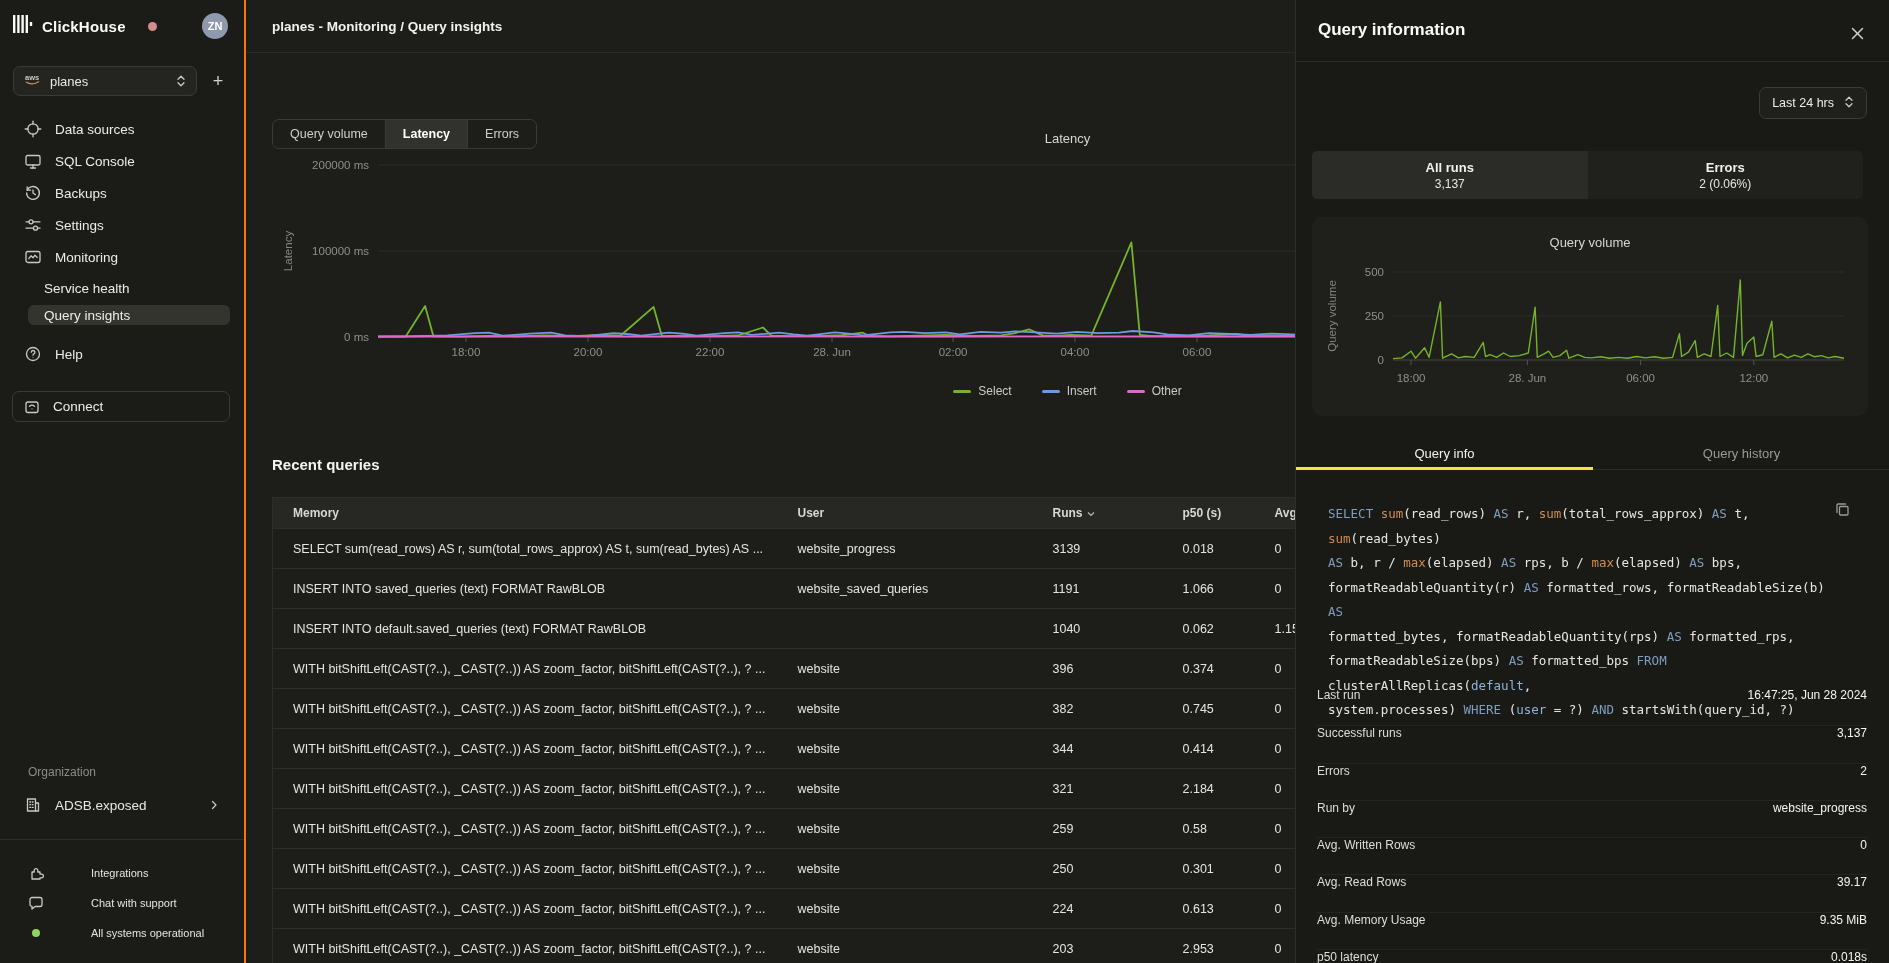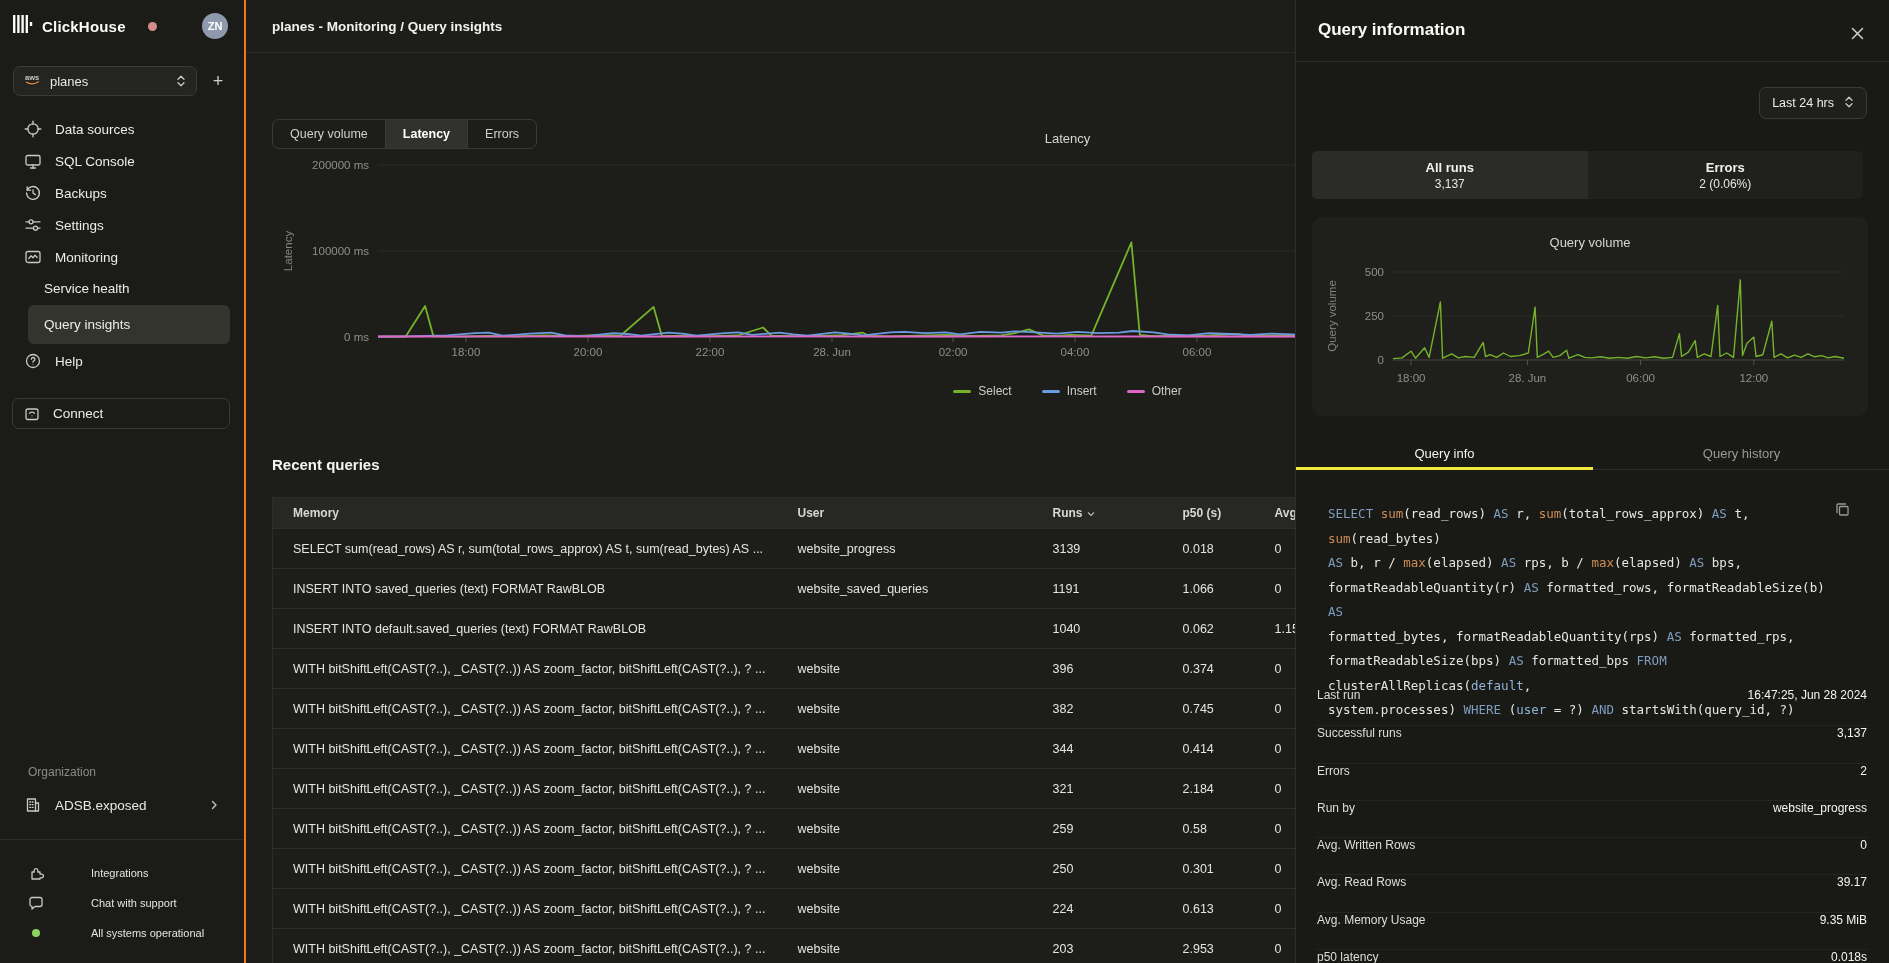--- a/index.html
+++ b/index.html
@@ -15,21 +15,21 @@
   .avatar { margin-left:auto; width:26px; height:26px; border-radius:50%; background:#8f99ad; color:#fff; font-size:11px; font-weight:bold; display:flex; align-items:center; justify-content:center; cursor:pointer; }
   .svc-row { display:flex; align-items:center; margin:14px 14px 0 13px; }
   .svc-select { display:flex; align-items:center; width:184px; height:30px; background:#242420; border:1px solid #3a3a36; border-radius:7px; padding:0 10px; color:#e8e8e5; font-size:13px; cursor:pointer; }
   .svc-select .svc-name { margin-left:9px; }
   .svc-select .updown { margin-left:auto; display:flex; }
   .add-btn { margin-left:auto; background:none; border:none; color:#d0d0cb; font-size:18px; line-height:1; cursor:pointer; width:24px; }
   .nav { margin-top:17px; }
   .nav-item { display:flex; align-items:center; height:32px; padding:0 14px 0 24px; font-size:13.5px; color:#ecece9; cursor:pointer; }
   .nav-item .nav-icon { width:18px; height:18px; margin-right:13px; display:flex; align-items:center; justify-content:center; }
   .nav-sub { display:flex; align-items:center; height:31px; margin:0 14px 0 28px; padding-left:16px; font-size:13.5px; color:#ecece9; border-radius:6px; cursor:pointer; }
-  .nav-sub.active { background:#34342f; height:39px; margin-top:1px; margin-bottom:1px; }
+  .nav-sub.active { background:#34342f; height:20px; margin-top:1px; margin-bottom:13px; }
   .connect-btn { display:flex; align-items:center; height:31px; margin:21px 16px 0 12px; border:1px solid #3a3a36; border-radius:7px; padding:0 10px 0 10px; font-size:13.5px; color:#ecece9; background:none; cursor:pointer; width:218px; }
   .connect-btn .nav-icon { width:18px; height:18px; margin-right:12px; display:flex; align-items:center; justify-content:center; }
   .sidebar-bottom { position:absolute; bottom:0; left:0; right:0; height:201px; }
   .org-label { height:20px; padding-left:28px; font-size:12px; color:#8c8c87; display:flex; align-items:center; }
   .org-item { display:flex; align-items:center; height:34px; margin-top:6px; padding:0 24px; font-size:13.5px; cursor:pointer; }
   .org-item .nav-icon { width:18px; height:18px; margin-right:13px; display:flex; align-items:center; justify-content:center; }
   .org-item .chev { margin-left:auto; display:flex; }
   .side-divider { border:none; border-top:1px solid #2d2d29; margin-top:17px; }
   .side-footer { padding-top:18px; }
   .foot-item { display:flex; align-items:center; height:30px; padding-left:28px; font-size:11px; color:#e4e4e0; cursor:pointer;gap:34px; }

